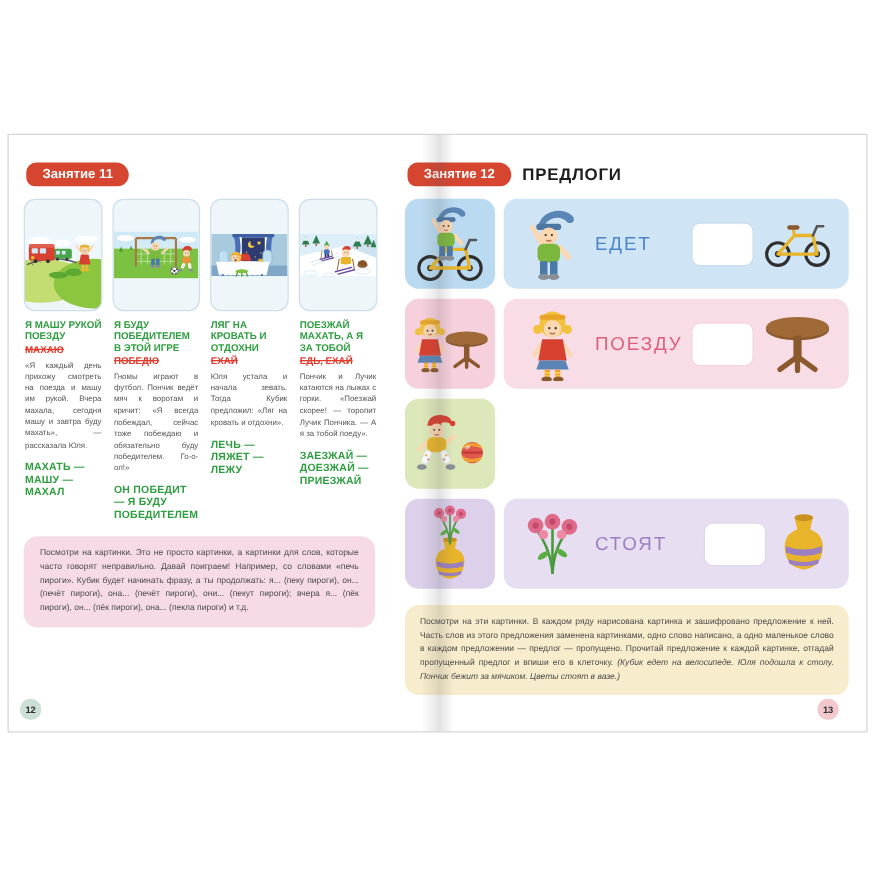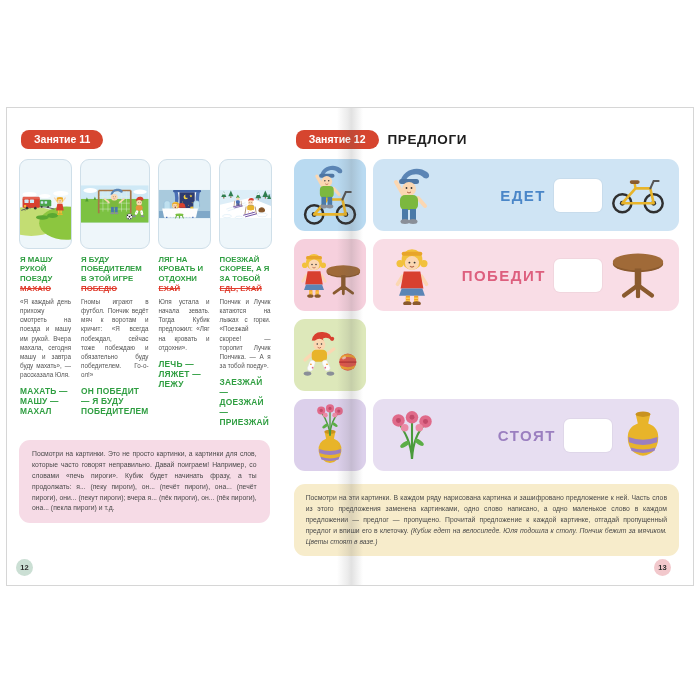--- a/index.html
+++ b/index.html
@@ -27,21 +27,21 @@
   .tipbox{background:#f6dbe6;border-radius:11px;margin:13px 12px 0;padding:9px 13px;
           font-size:6.8px;color:#4a4a4a;line-height:1.6;text-align:justify;}
   
   .rows{display:flex;flex-direction:column;gap:8px;margin:0 14px 0 12px;}
   .rrow{display:flex;gap:7px;height:72px;}
   .thumb{width:72px;height:72px;border-radius:11px;flex:none;display:flex;align-items:center;justify-content:center;}
   .thumb svg{width:64px;height:64px;}
   .rowcard{flex:1;border-radius:11px;display:flex;align-items:center;padding:0 13px;gap:8px;}
   .subj{width:52px;height:60px;flex:none;}
   .obj{width:56px;height:56px;flex:none;}
-  .word{flex:1;text-align:right;font-weight:bold;font-size:15px;letter-spacing:1.5px;margin-left:16px;}
+  .word{flex:1;text-align:left;font-weight:normal;font-size:15px;letter-spacing:1.5px;}
   .blank{width:48px;height:33px;background:#fff;border-radius:6px;flex:none;box-shadow:0 0 0 1px rgba(0,0,0,.03);}
   .taskbox{background:#f7eccb;border-radius:11px;margin:13px 14px 0 12px;padding:9px 12px;
            font-size:6.8px;color:#4a4a4a;line-height:1.6;text-align:justify;}
   .taskbox .ans{font-style:italic;}
   .pagenum{position:absolute;bottom:9px;width:17px;height:17px;border-radius:50%;
            display:flex;align-items:center;justify-content:center;
            font-size:7.5px;font-weight:bold;color:#2e2e2e;z-index:6;}
   .pn-left{left:9px;background:#cbdfd4;}
   .pn-right{right:22px;background:#f2c8cc;}
 </style>
@@ -358,21 +358,21 @@
                 <line x1="74" y1="79" x2="108" y2="70" stroke="#6a4aa0" stroke-width="3" stroke-linecap="round"></line>
                 <line x1="80" y1="84" x2="114" y2="75" stroke="#6a4aa0" stroke-width="3" stroke-linecap="round"></line>
               </g>
               <path d="M122,58 q12,-8 18,2 q4,8 -4,10 q-12,3 -16,-4 Z" fill="#8a5a2e"></path>
               <path d="M124,62 q8,-5 12,1" stroke="#6e4522" stroke-width="1.5" fill="none"></path>
               <ellipse cx="22" cy="82" rx="14" ry="5" fill="#fff" stroke="#cde3f2" stroke-width="1.5"></ellipse>
               <ellipse cx="132" cy="78" rx="16" ry="6" fill="#fff" stroke="#cde3f2" stroke-width="1.5"></ellipse>
               <ellipse cx="60" cy="86" rx="12" ry="4" fill="#fff" stroke="#cde3f2" stroke-width="1.5"></ellipse>
             </svg>
           </div>
-          <div class="chead">ПОЕЗЖАЙ СКОРЕЕ, А Я ЗА ТОБОЙ</div>
+          <div class="chead">ПОЕЗЖАЙ МАХАТЬ, А Я ЗА ТОБОЙ</div>
           <div class="cwrong">ЕДЬ, ЕХАЙ</div>
           <div class="cstory">Пончик и Лучик катаются на лыжах с горки. «Поезжай скорее! — торопит Лучик Пончика. — А я за тобой поеду».</div>
           <div class="cforms">ЗАЕЗЖАЙ — ДОЕЗЖАЙ — ПРИЕЗЖАЙ</div>
         </div>
       </div>
 
       <div class="tipbox">Посмотри на картинки. Это не просто картинки, а картинки для слов, которые часто говорят неправильно. Давай поиграем! Например, со словами «печь пироги». Кубик будет начинать фразу, а ты продолжать: я... (пеку пироги), он... (печёт пироги), она... (печёт пироги), они... (пекут пироги); вчера я... (пёк пироги), он... (пёк пироги), она... (пекла пироги) и т.д.</div>
       <div class="pagenum pn-left">12</div>
     </div>
 
@@ -407,21 +407,21 @@
           <div class="thumb" style="background-color: rgb(246, 208, 221);">
             <svg viewBox="0 0 72 72">
               <use href="#sym-girl" x="0" y="8" width="36" height="54"></use>
               <use href="#sym-table" x="30" y="18" width="42" height="46"></use>
             </svg>
           </div>
           <div class="rowcard" style="background-color: rgb(249, 221, 230);">
             <svg class="subj" viewBox="0 0 40 58">
                 <use href="#sym-girl"></use>
               </svg>
-            <span class="word" style="color: rgb(221, 95, 126);">ПОБЕДИТ</span>
+            <span class="word" style="color: rgb(221, 95, 126);">ПОЕЗДУ</span>
             <span class="blank"></span>
             <svg class="obj" viewBox="0 0 60 50">
                 <use href="#sym-table"></use>
               </svg>
           </div>
         </div>
 
         <div class="rrow">
           <div class="thumb" style="background-color: rgb(221, 232, 186);">
             <svg viewBox="0 0 72 72">

